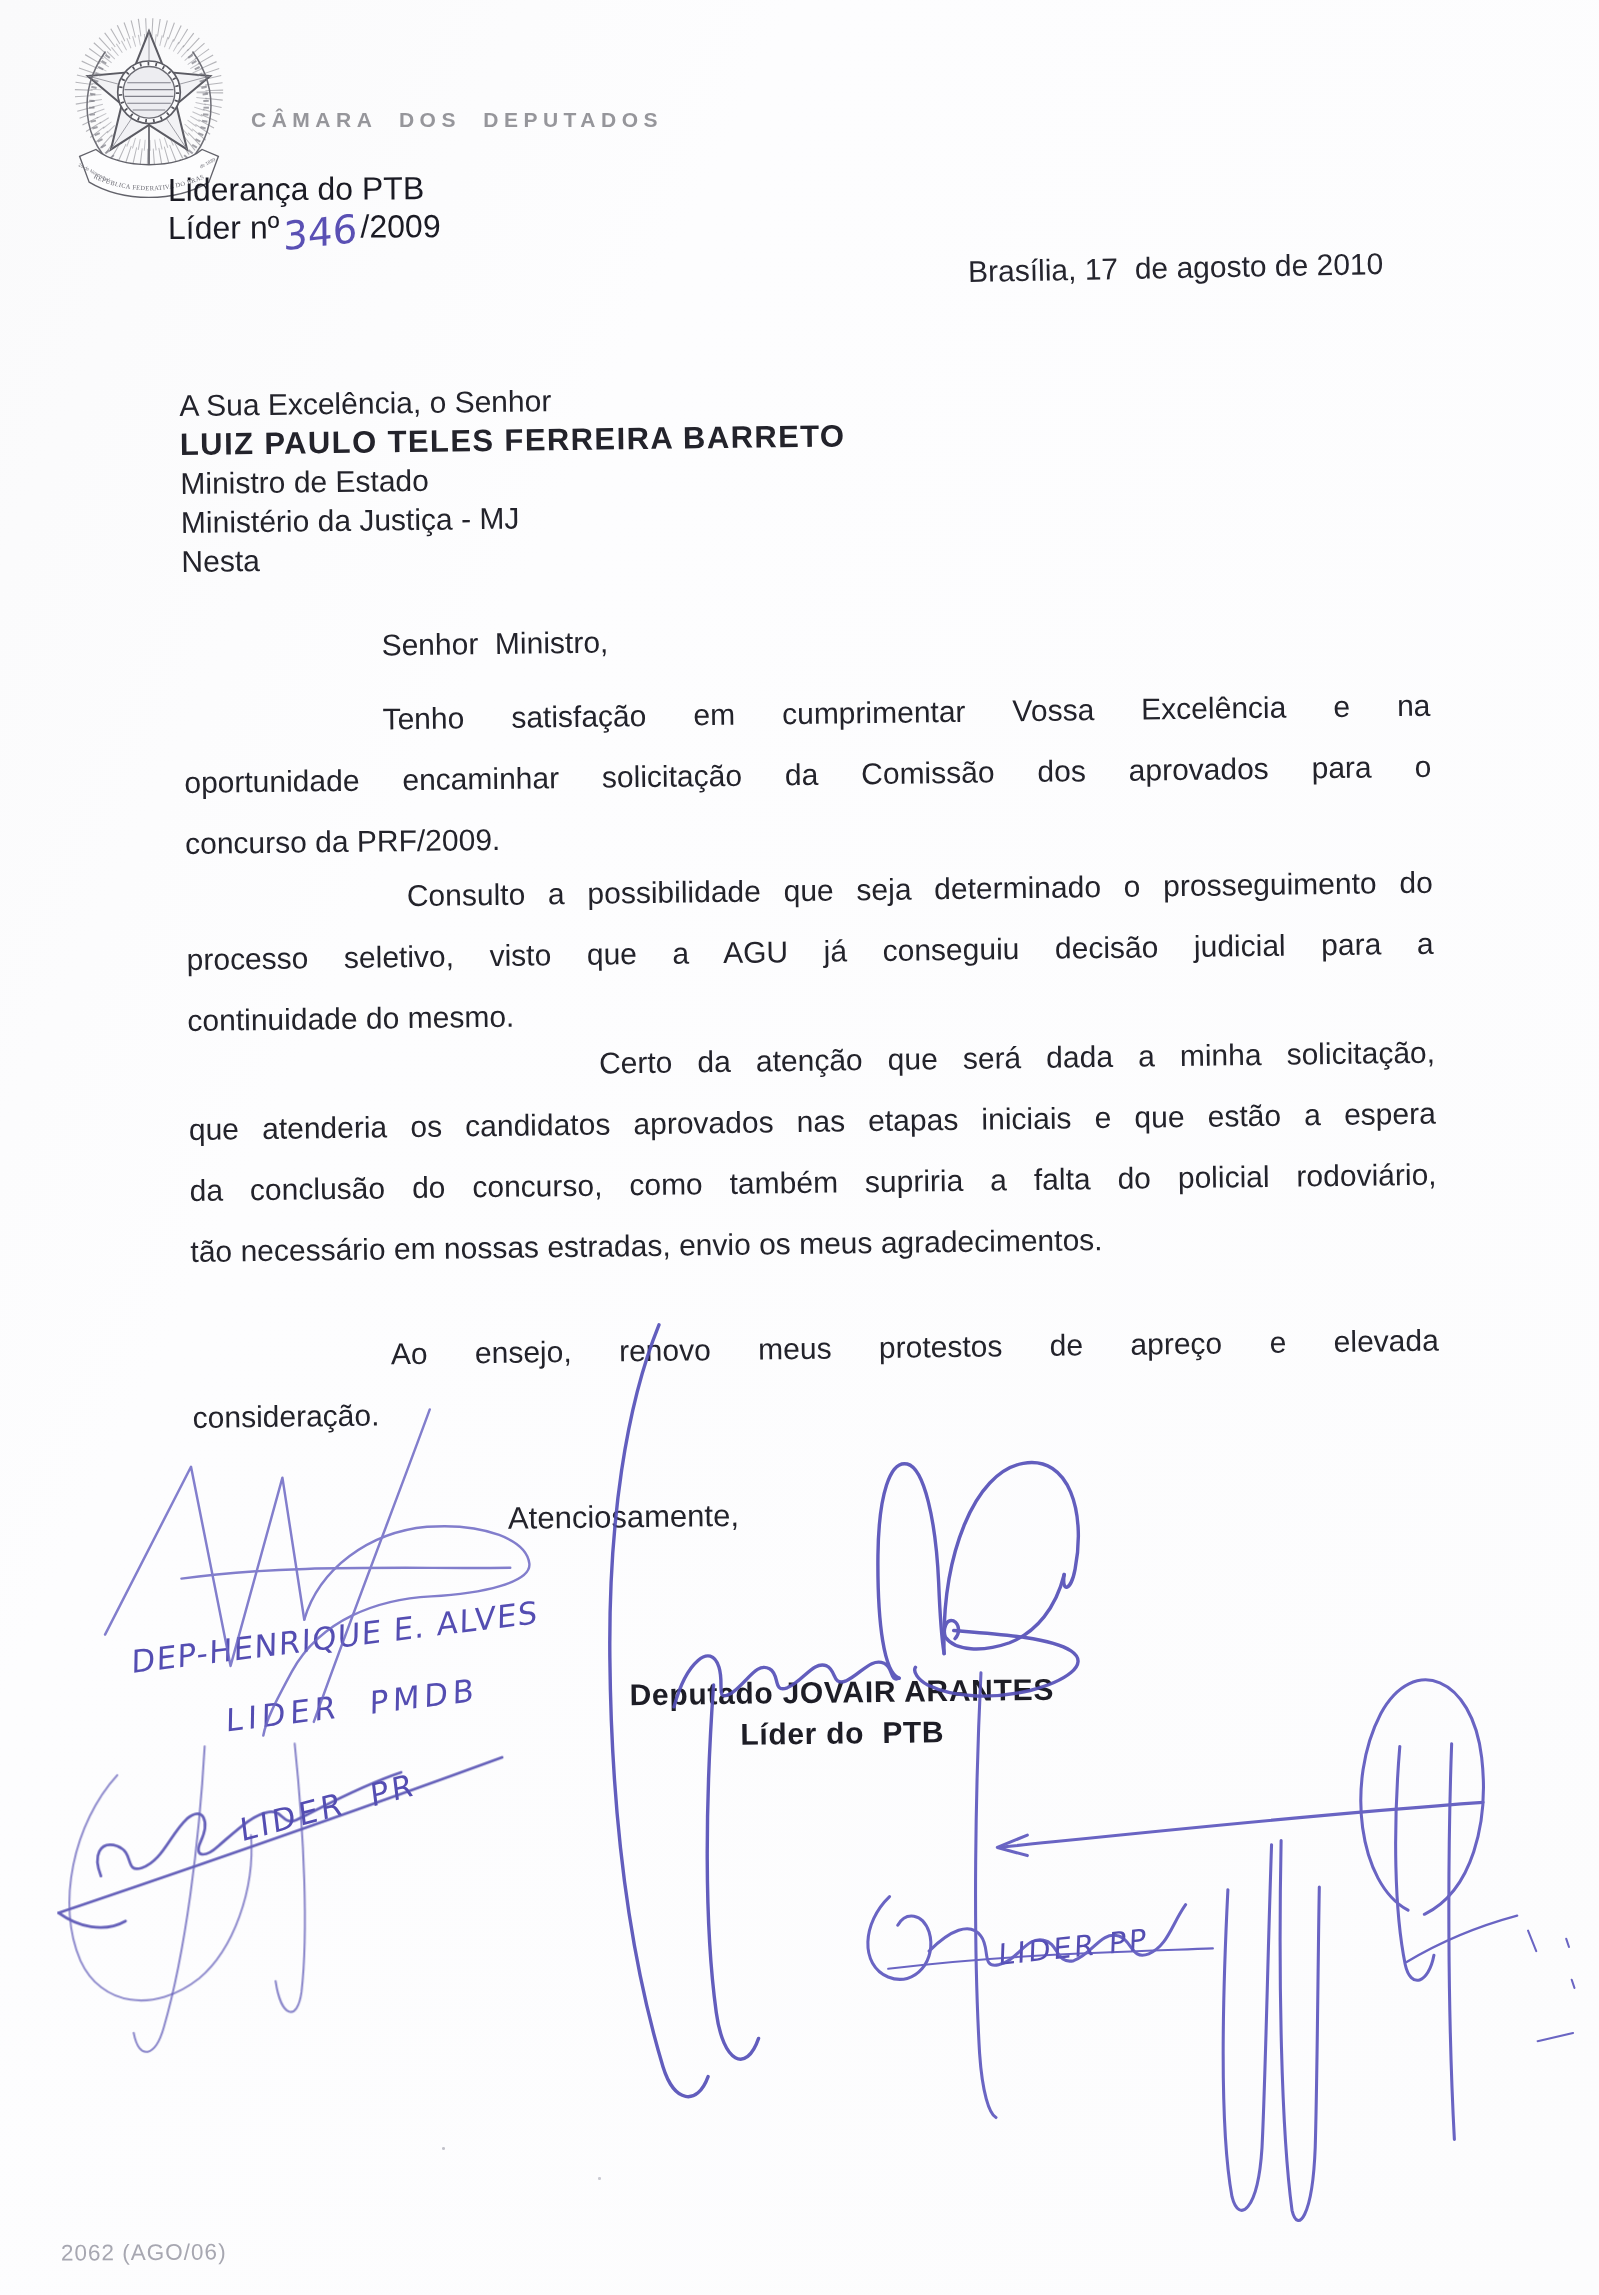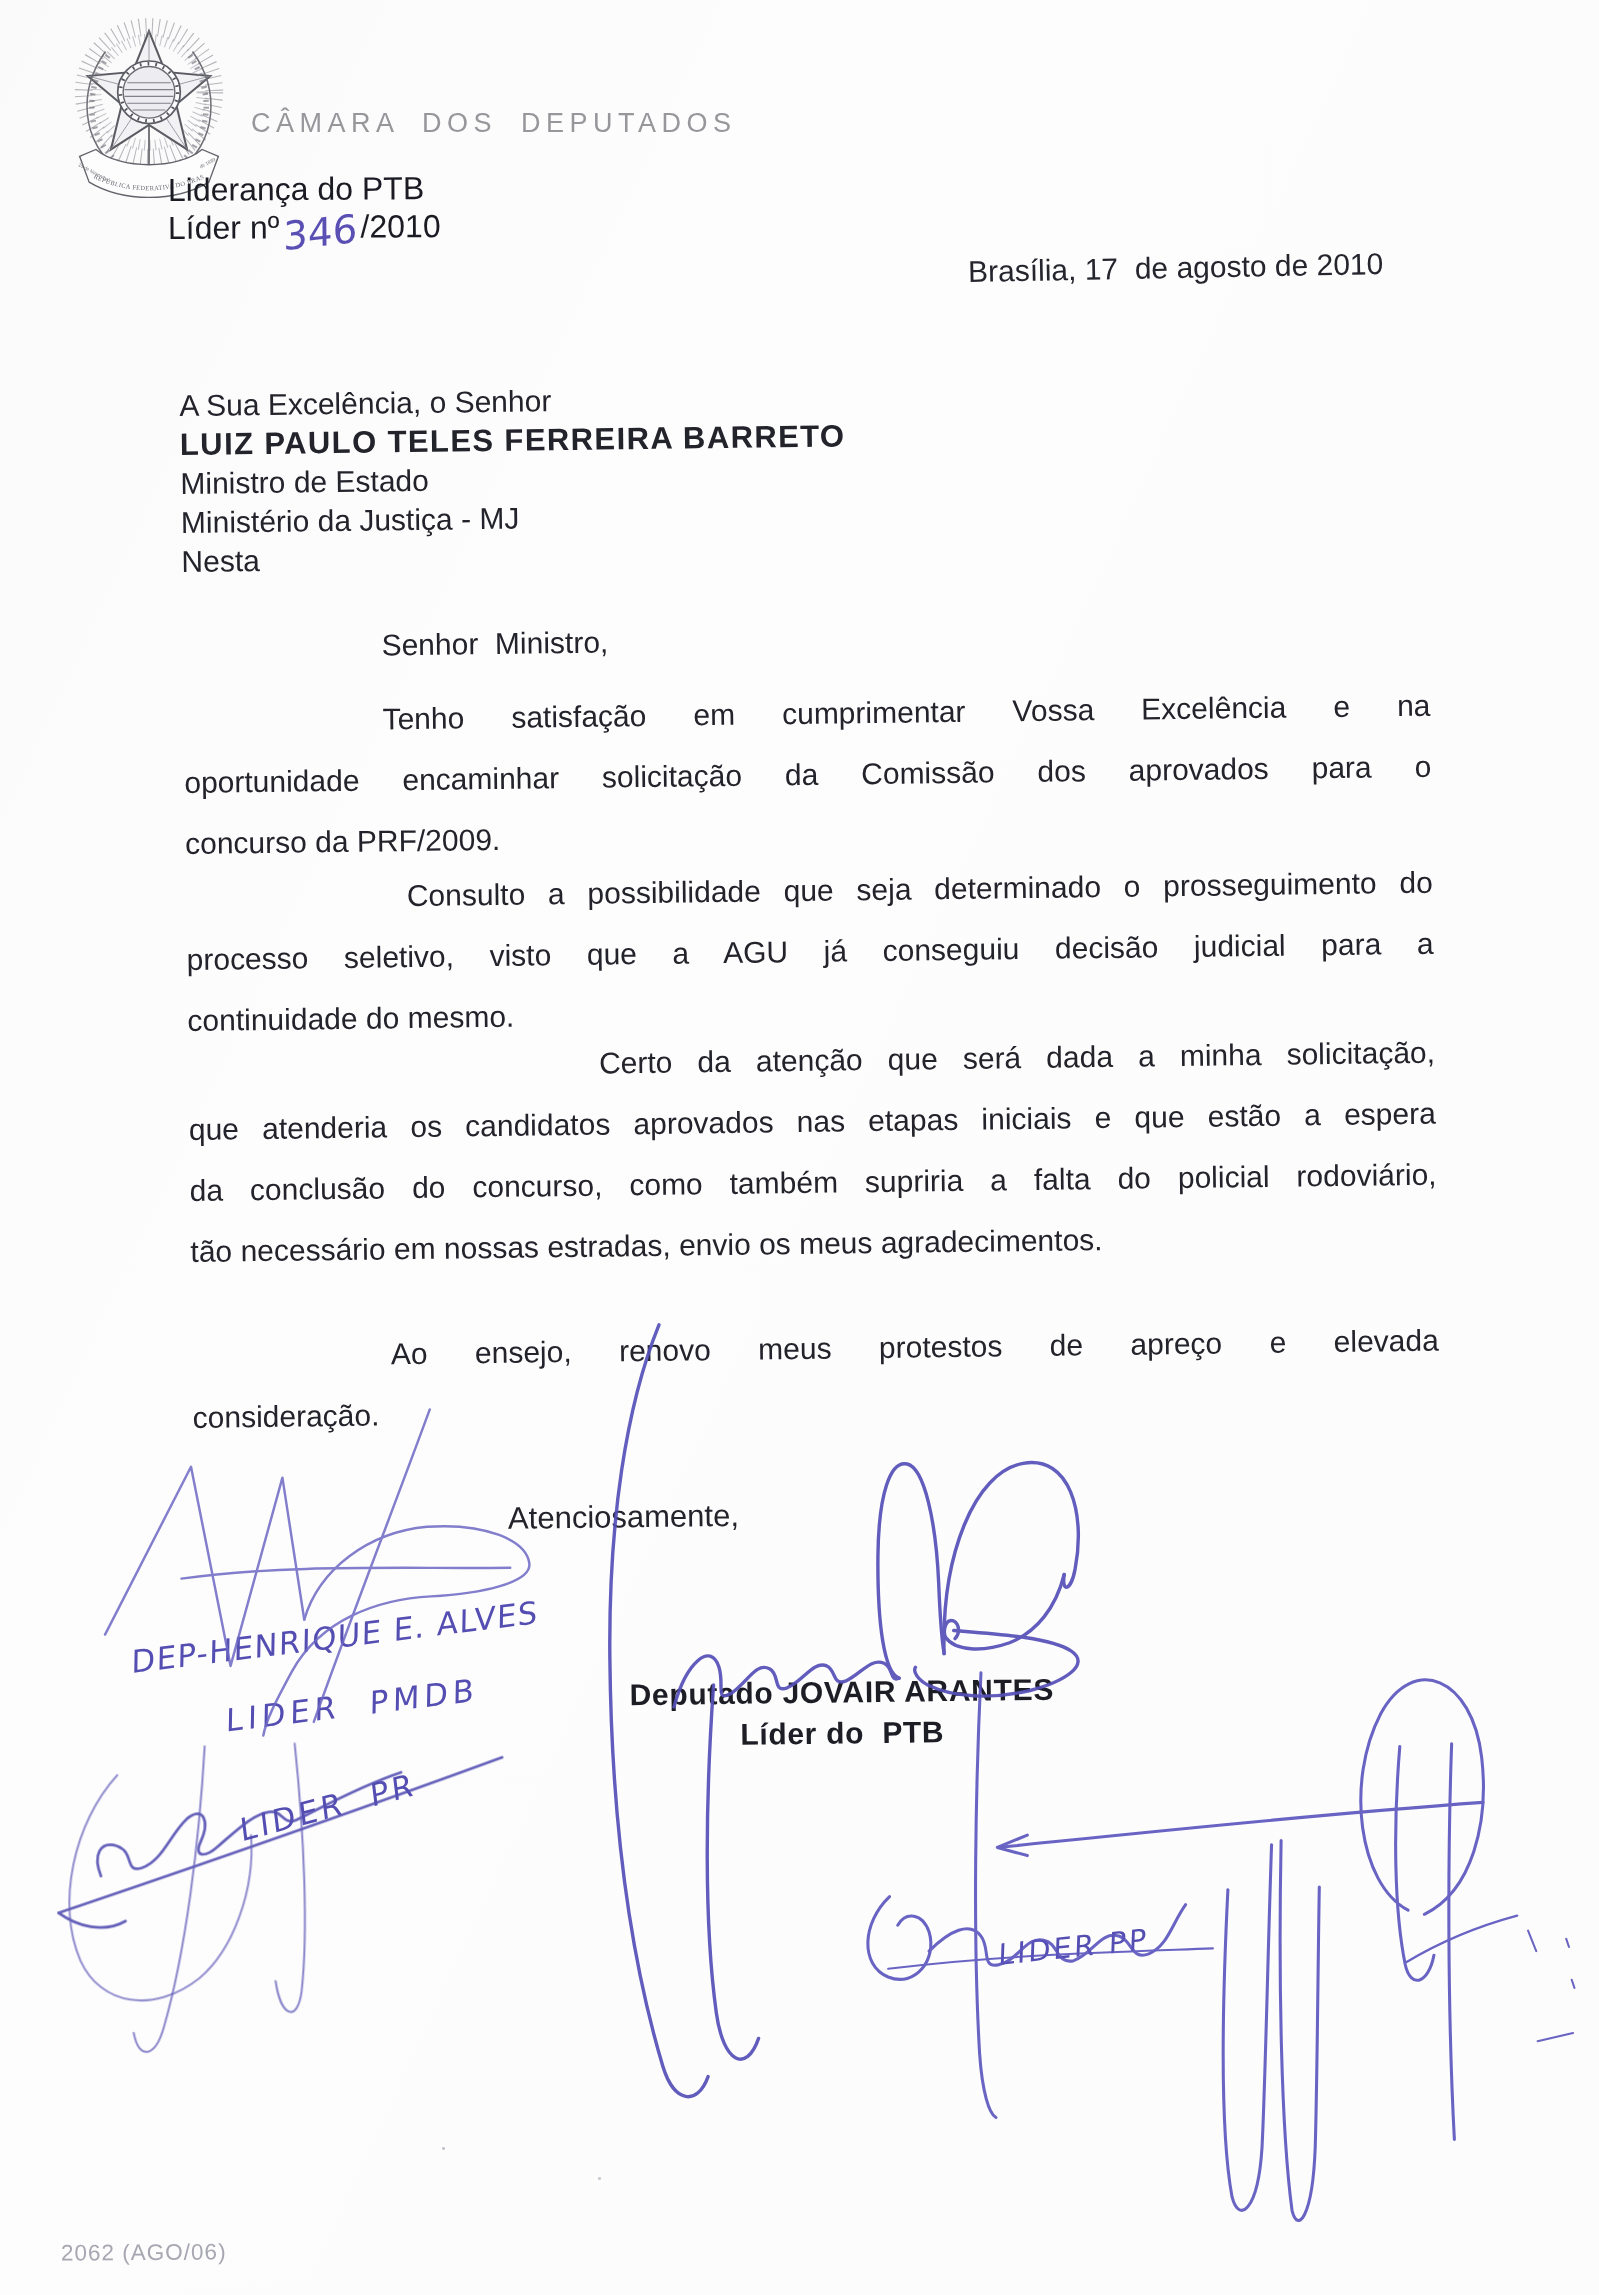--- a/index.html
+++ b/index.html
@@ -9,21 +9,21 @@
     background:linear-gradient(115deg,#fafafb 0%,#fdfdfe 30%,#fcfcfd 100%);
     overflow:hidden;
     font-family:"Liberation Sans", sans-serif;
     color:#23232b;
   }
   .abs{position:absolute;}
 
   
   .institution{
     left:251px;top:108px;
-    font-size:27px;font-weight:normal;
+    font-size:21px;font-weight:bold;
     letter-spacing:5.5px;word-spacing:11px;
     color:#96969b;
   }
   .office{left:168px;top:171px;font-size:32px;color:#1b1b24;transform:rotate(-0.4deg);}
   .oficio-row{left:168px;top:209px;display:flex;align-items:flex-start;font-size:32px;color:#1b1b24;transform:rotate(-0.4deg);}
   .hw-number{
     font-family:"DejaVu Sans", sans-serif;
     font-size:39px;line-height:1;
     color:#5a50b4;
     transform:rotate(-6deg) skewX(-6deg) translateY(4.1px);
@@ -101,21 +101,21 @@
       <text x="196" y="220" font-size="7" fill="#7a7a82" stroke="none" transform="rotate(-28 205 218)">de 1889</text>
     </g>
   </svg>
 
   <div class="abs institution">CÂMARA DOS DEPUTADOS</div>
   <div class="abs office">Liderança do PTB</div>
 
   <div class="abs oficio-row">
     <span>Líder nº</span>
     <span class="hw-number">346</span>
-    <span>/2010</span>
+    <span>/2009</span>
   </div>
 
   <div class="abs dateline">Brasília, 17&nbsp; de agosto de 2010</div>
 
   <div class="abs letter-wrap">
 
     <div class="abs recipient">
       <div>A Sua Excelência, o Senhor</div>
       <div class="r-name">LUIZ PAULO TELES FERREIRA BARRETO</div>
       <div>Ministro de Estado</div>

